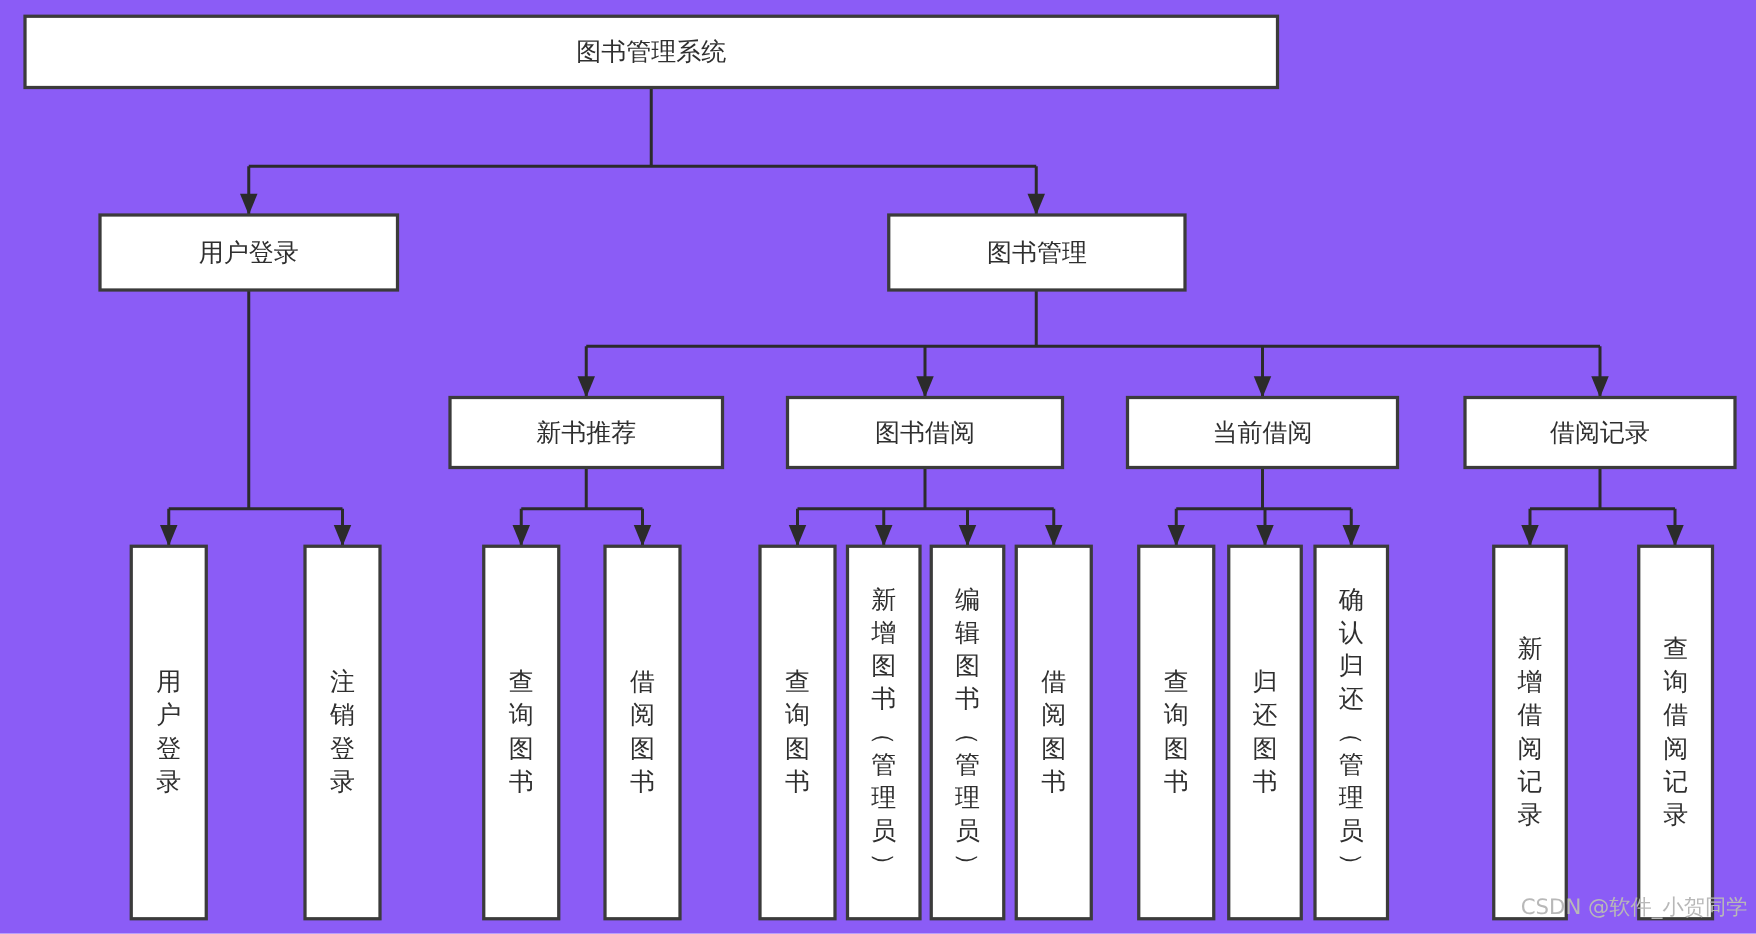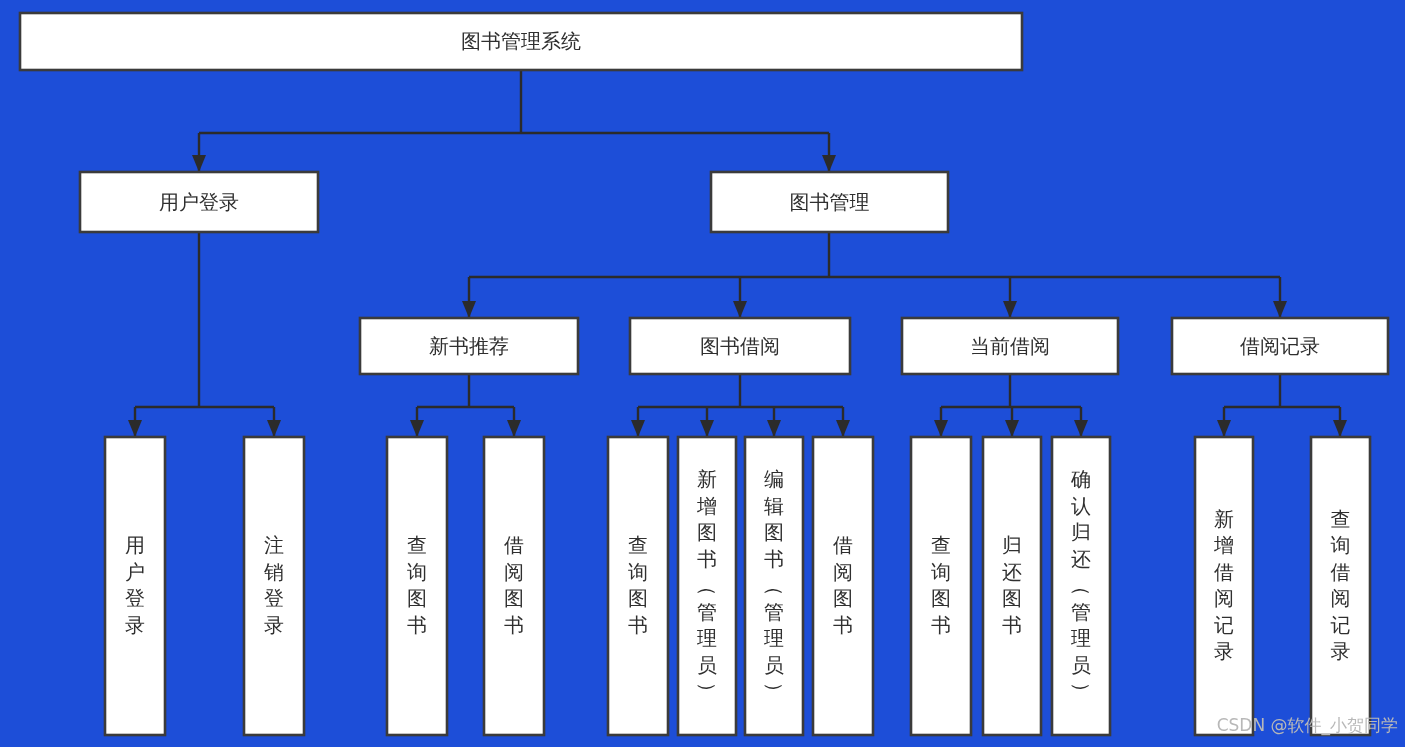--- a/index.html
+++ b/index.html
@@ -11,21 +11,21 @@
   body {
     width: 1405px;
     height: 747px;
     overflow: hidden;
     font-family: "DejaVu Sans", "Liberation Sans", sans-serif;
   }
   #diagram-root {
     position: relative;
     width: 1405px;
     height: 747px;
-    background: #1d4ed8;
+    background: #8b5cf6;
   }
   svg.tree-canvas {
     position: absolute;
     left: 0;
     top: 0;
     width: 1405px;
     height: 747px;
     display: block;
   }
   .node-box {

